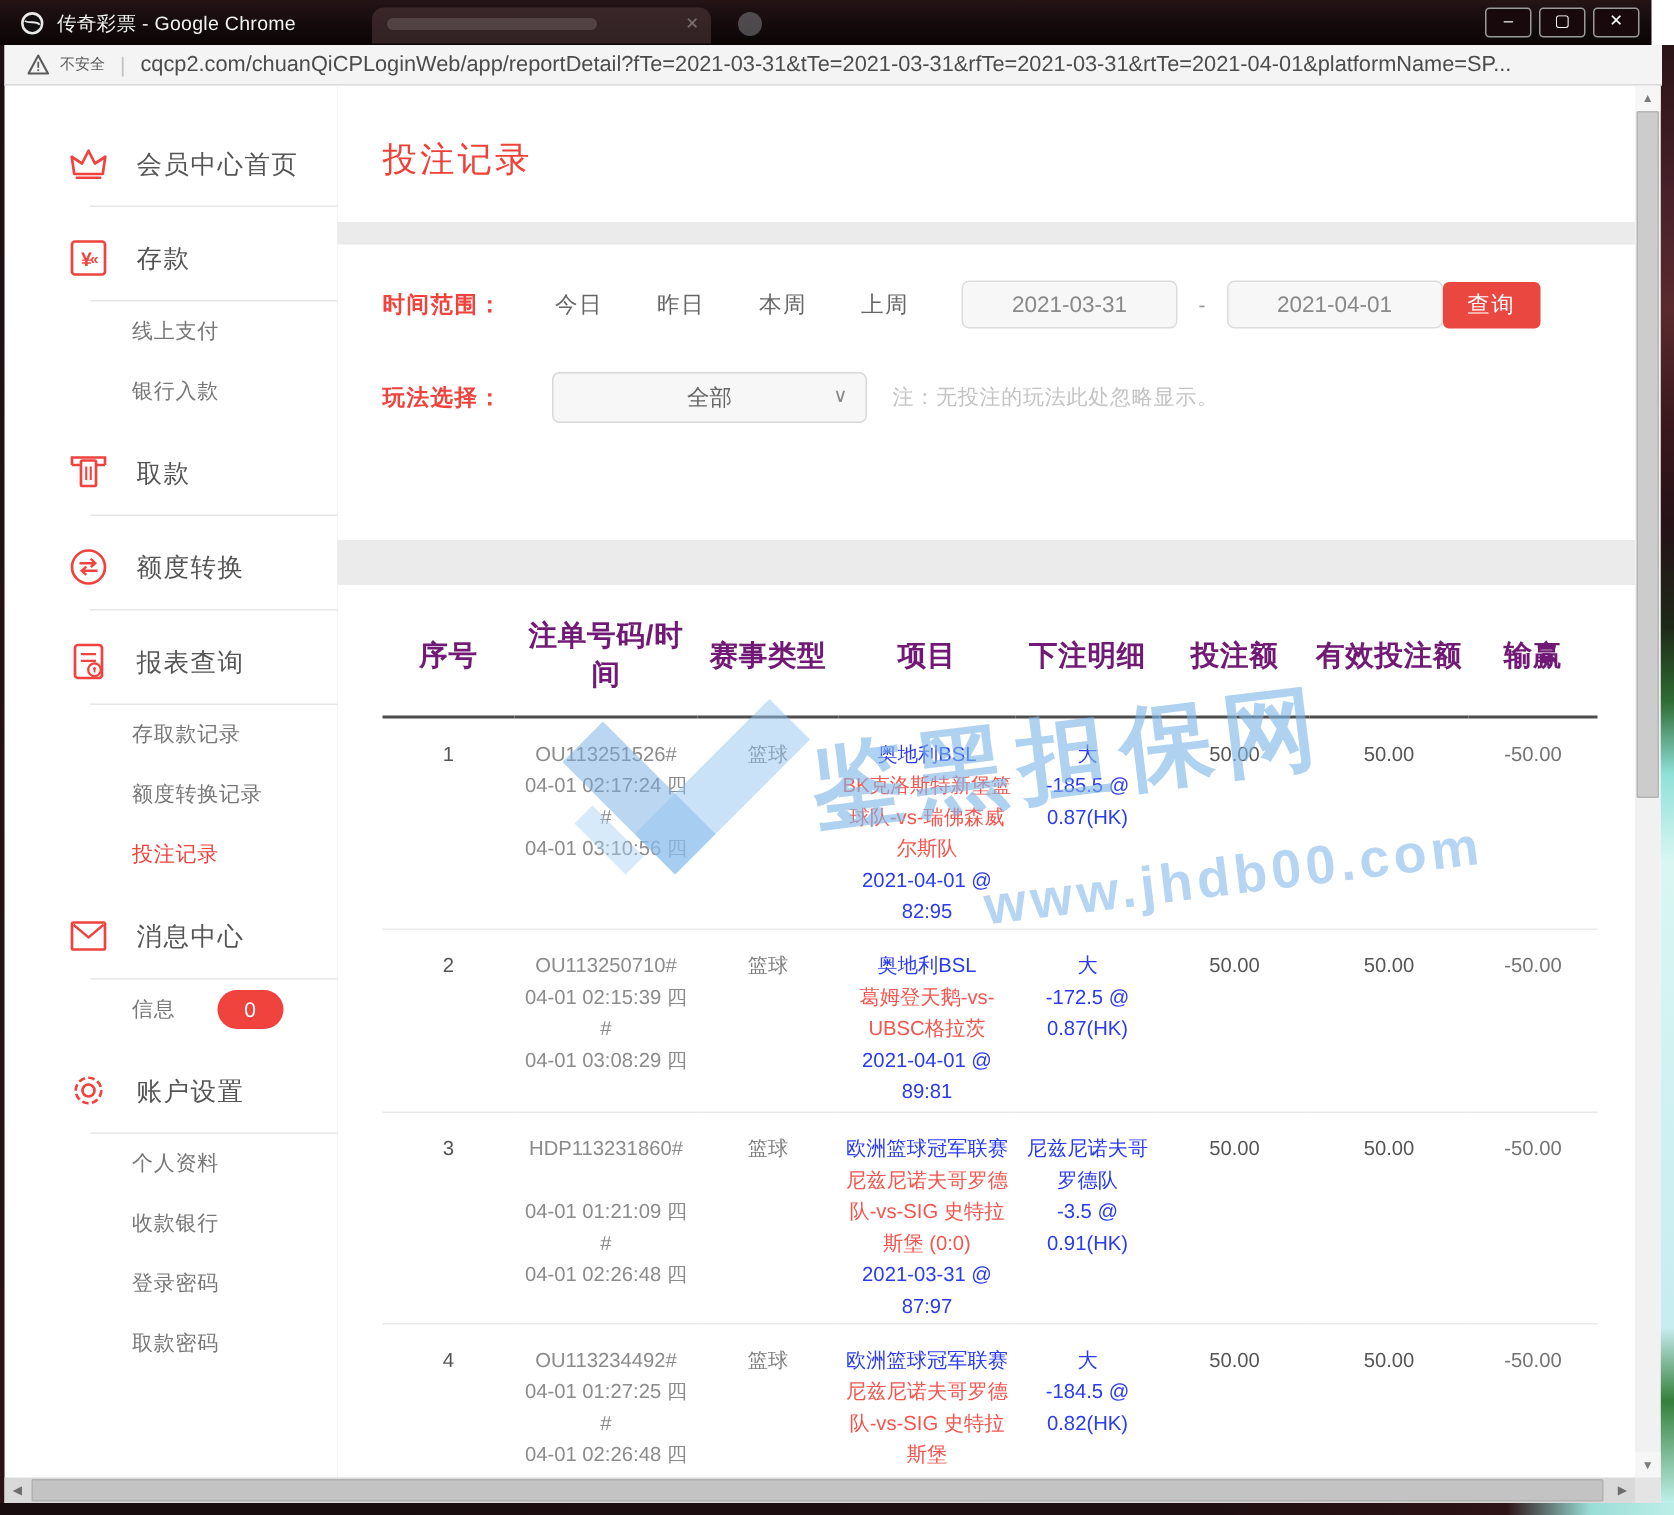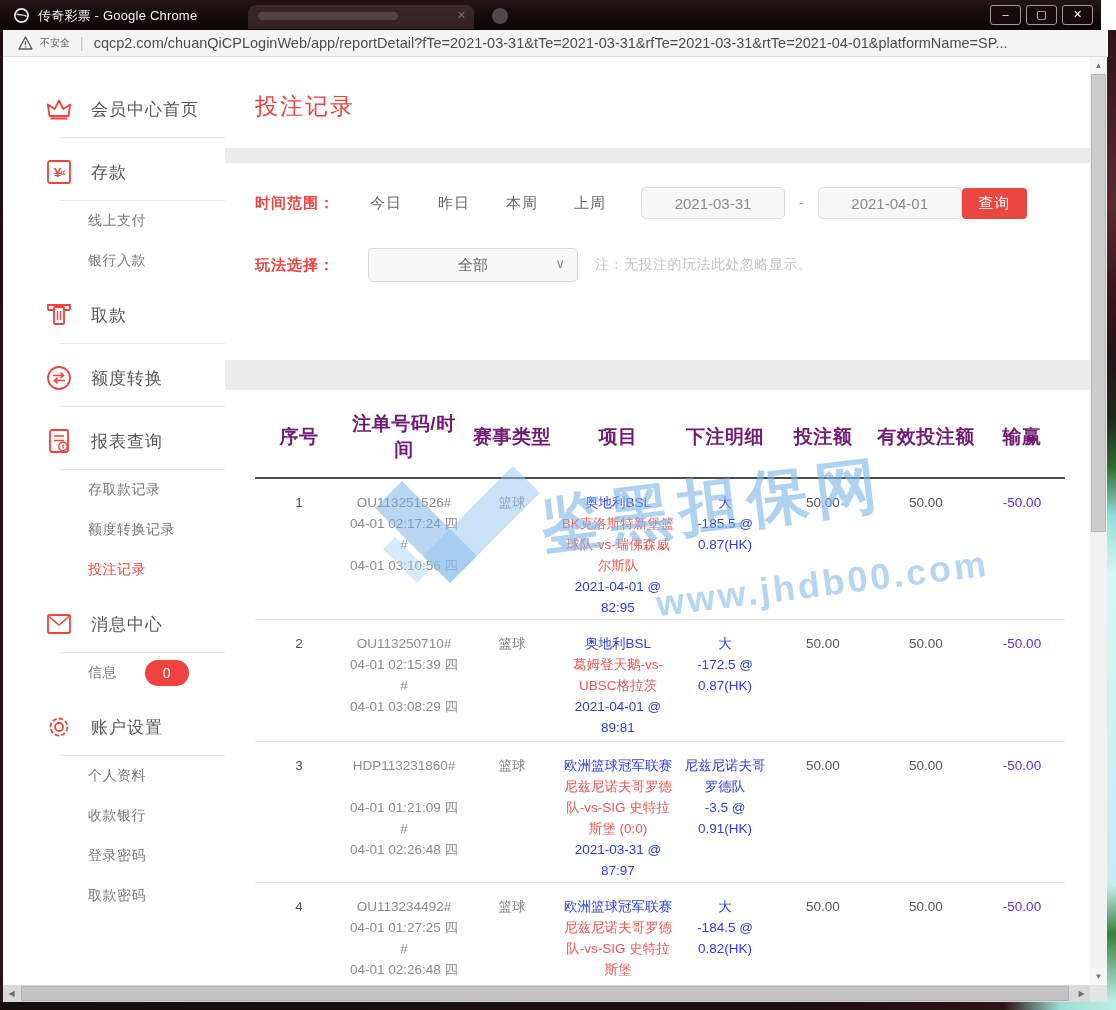--- a/index.html
+++ b/index.html
@@ -75,21 +75,21 @@
   table{width:100%;border-collapse:collapse;table-layout:fixed;}
   thead th{font-weight:bold;color:#701a75;font-size:19px;padding:21px 0 14px;letter-spacing:.5px;}
   thead tr{border-bottom:2px solid #4d4d4d;}
   tbody tr{border-bottom:1px solid #e9e9e9;height:122px;}
   td{vertical-align:top;text-align:center;padding-top:13px;font-size:13.5px;line-height:21px;color:#555;}
   .pre{white-space:pre-line;}
   .t-gray{color:#8b8b8b;}
   .t-sport{color:#808080;}
   .blue{color:#2a3bf0;}
   .redtxt{color:#f4564f;}
-  .wl-red{color:#6d28d9;margin-top:25px;}
+  .wl-red{color:#737373;margin-top:25px;}
   .wl-blue{color:#2a3bf0;}
 
   
   .watermark{position:absolute;left:130px;top:378px;width:740px;height:210px;pointer-events:none;z-index:9;}
   .wm-logo{position:absolute;left:0;top:18px;}
   .wm-brand{position:absolute;left:185px;top:28px;font-size:62px;font-weight:bold;letter-spacing:7px;
     color:rgba(128,182,233,.62);transform:rotate(-7deg);white-space:nowrap;}
   .wm-url{position:absolute;left:300px;top:128px;font-size:36px;font-weight:bold;letter-spacing:3px;
     color:rgba(128,182,233,.58);transform:rotate(-7deg);white-space:nowrap;}
 

